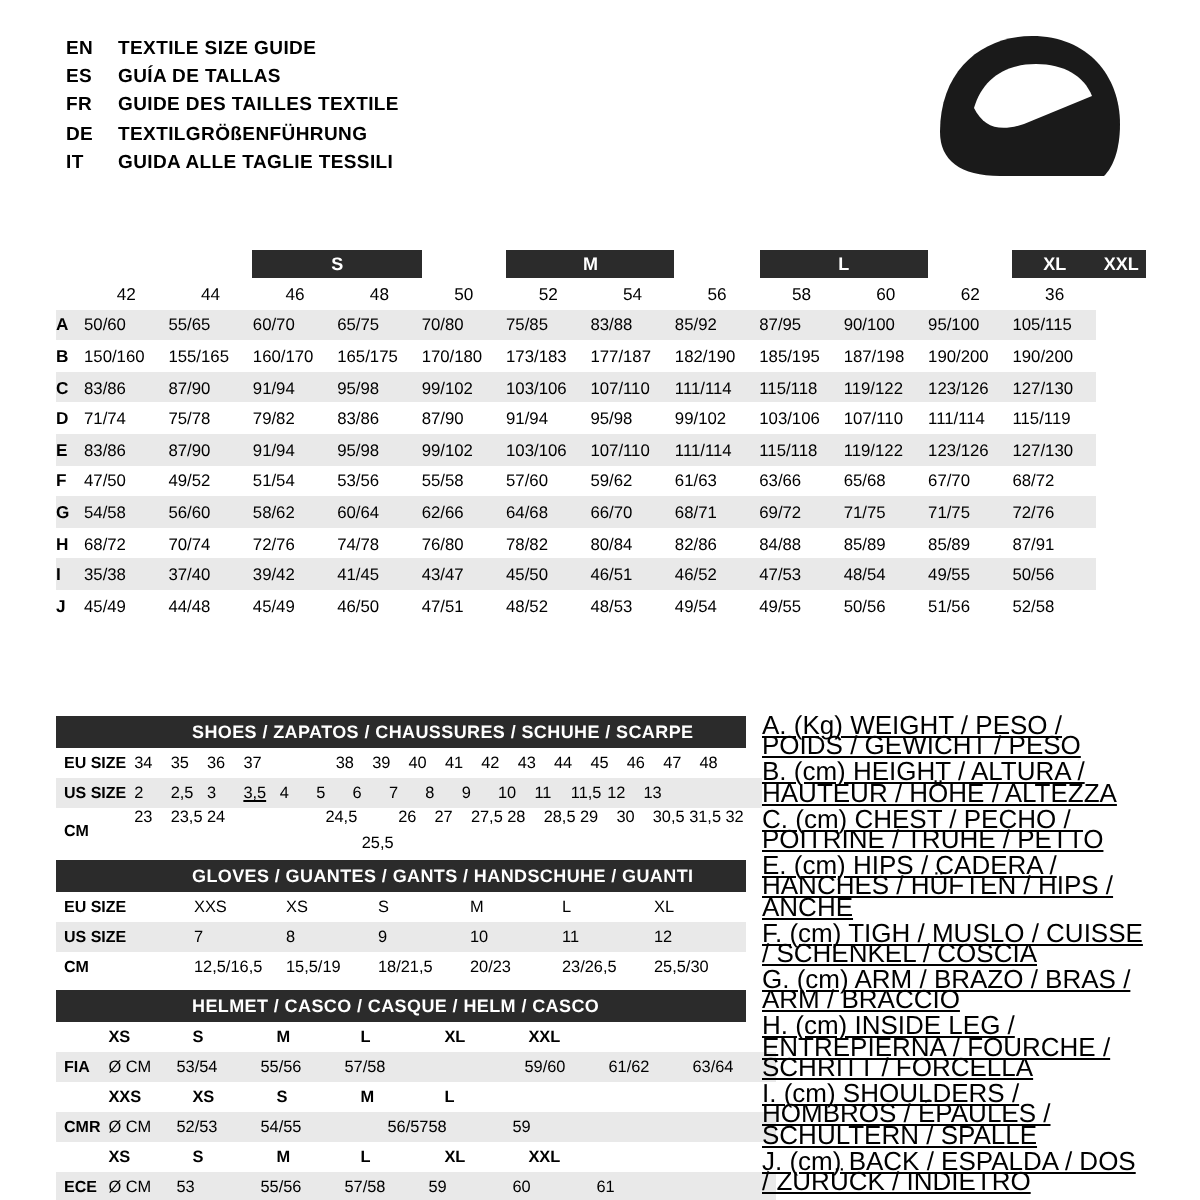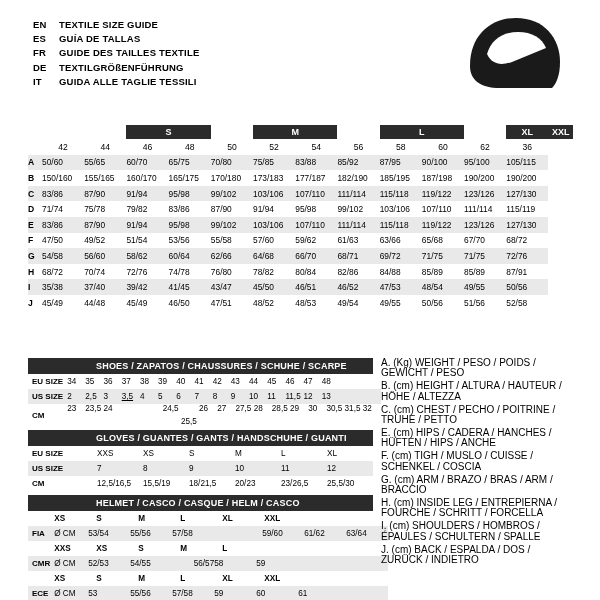--- a/index.html
+++ b/index.html
@@ -28,21 +28,21 @@
   .hdr td{height:14px;}
   .cap{background:#2b2b2b;color:#fff;font-weight:bold;text-align:center;font-size:9px;}
   .szn{text-align:center;font-weight:normal;font-size:8.6px;}
   .rlabel{width:14px;font-weight:bold;font-size:8.6px;padding-left:2px;}
   .band{background:#e9e9e9;}
   .cellv{text-align:left;padding-left:6px;font-size:8.4px;}
 
   
   .lower{position:absolute;left:28px;top:358px;width:545px;display:flex;}
   .lcol{width:345px;}
-  .rcol{width:196px;padding-left:8px;font-size:10px;line-height:10.4px;}
+  .rcol{width:196px;padding-left:8px;font-size:13px;line-height:10.4px;text-decoration:underline;}
   .rcol div{margin-bottom:2.5px;}
 
   .secthead{background:#2b2b2b;color:#fff;font-weight:bold;font-size:9px;
             padding:3px 0 3px 68px;letter-spacing:.2px;}
   .stab{border-collapse:collapse;width:100%;font-size:8.2px;}
   .stab td{height:15px;padding:0;white-space:nowrap;}
   .stab .lab{width:66px;font-weight:bold;font-size:8px;padding-left:4px;}
   .stab .vals{padding-left:4px;}
   .gray{background:#e9e9e9;}
   .valrow{display:flex;}
@@ -282,21 +282,21 @@
       <table class="stab">
           <tbody id="shoes-rows">
             <tr>
               <td class="lab">EU SIZE</td>
               <td class="vals">
                 <div class="valrow">
                   <span style="width: 18.2px;">34</span>
                   <span style="width: 18.2px;">35</span>
                   <span style="width: 18.2px;">36</span>
                   <span style="width: 18.2px;">37</span>
-                  <span style="width: 18.2px;">38</span>
+                  <span style="width: 18.2px; margin-left: 28px;">38</span>
                   <span style="width: 18.2px;">39</span>
                   <span style="width: 18.2px;">40</span>
                   <span style="width: 18.2px;">41</span>
                   <span style="width: 18.2px;">42</span>
                   <span style="width: 18.2px;">43</span>
                   <span style="width: 18.2px;">44</span>
                   <span style="width: 18.2px;">45</span>
                   <span style="width: 18.2px;">46</span>
                   <span style="width: 18.2px;">47</span>
                   <span style="width: 18.2px;">48</span>

